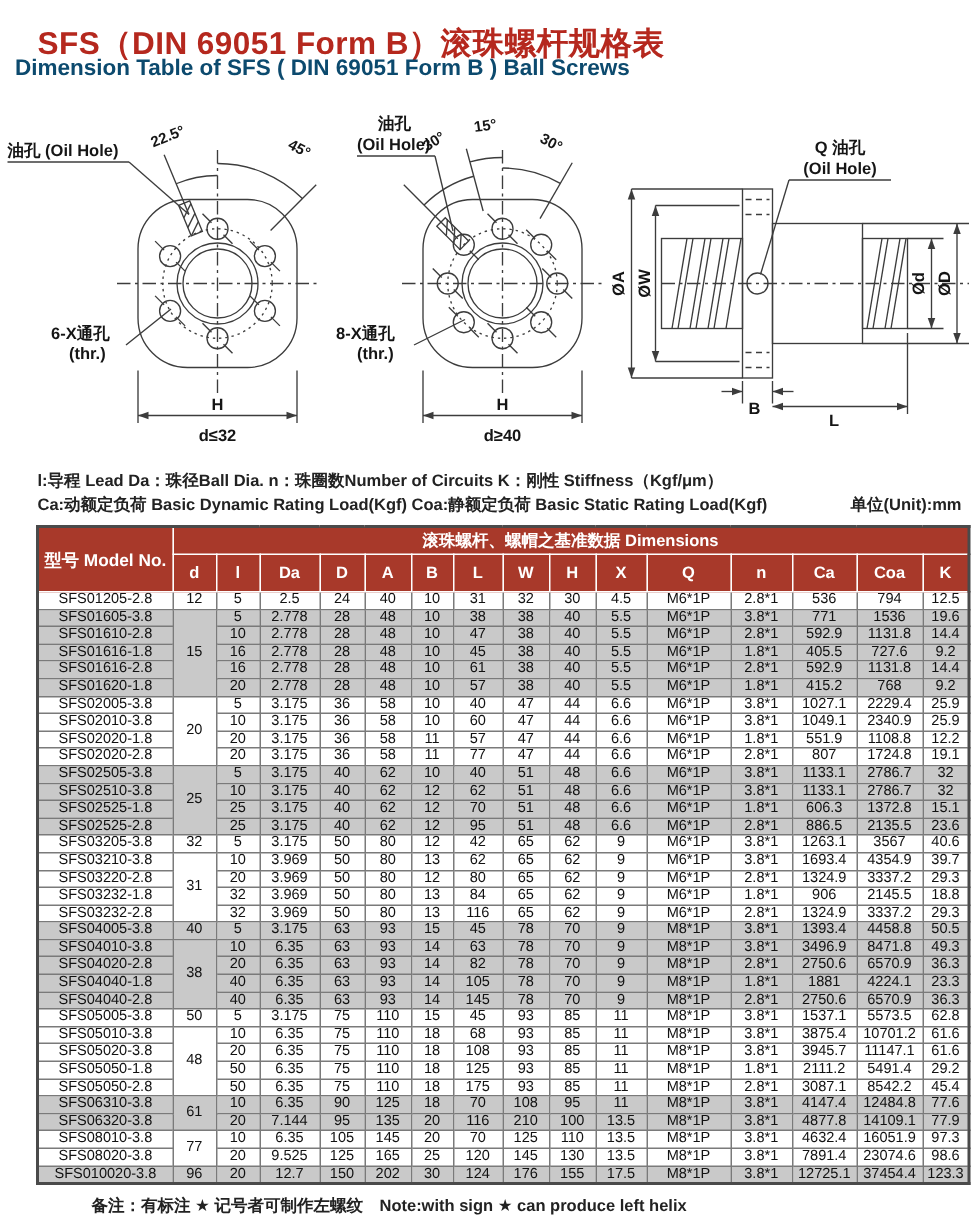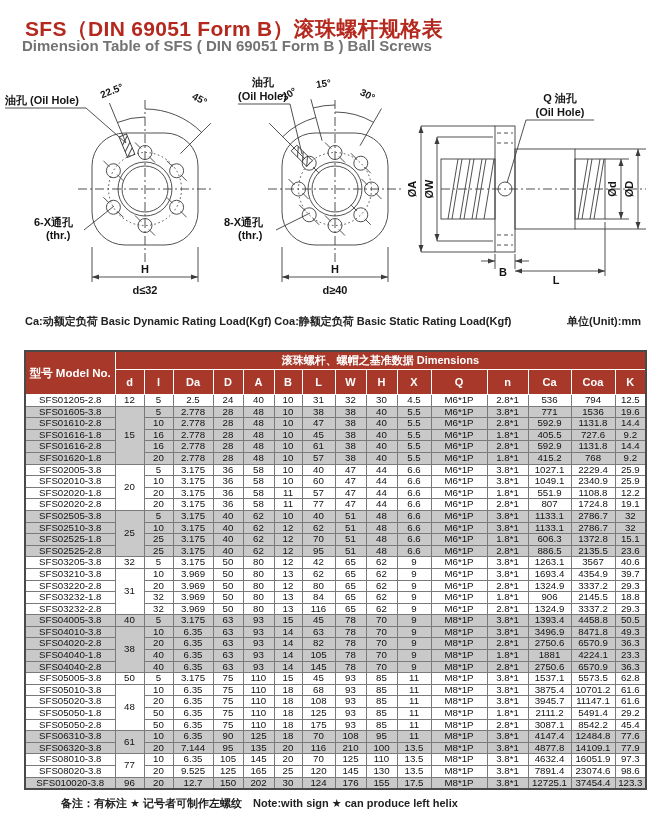--- a/index.html
+++ b/index.html
@@ -2,21 +2,21 @@
 <html style="--accent: #a8392a; --title: #b5281e; --shade: #c9c9c9;"><head>
 <meta charset="utf-8">
 <style>
   :root{ --accent:#a8392a; --title:#b5281e; --shade:#c9c9c9; }
   html,body{margin:0;padding:0;}
   body{
     width:650px;height:816px;position:relative;overflow:hidden;background:#ffffff;
     font-family:"Liberation Sans","DejaVu Sans",sans-serif;color:#151515;
   }
   .title{position:absolute;left:25px;top:15px;font-size:21px;font-weight:bold;color:var(--title);letter-spacing:.3px;}
-  .subtitle{position:absolute;left:22px;top:37px;font-size:15px;font-weight:bold;color:#737373;}
+  .subtitle{position:absolute;left:10px;top:37px;font-size:15px;font-weight:bold;color:#0c4a6e;}
   .drawings{position:absolute;left:0;top:70px;width:650px;height:240px;}
   svg .ln{stroke:#3c3c3c;stroke-width:.9;fill:none;}
   svg .dd{stroke-dasharray:9 3 2 3;}
   svg .dt{stroke-dasharray:1.6 2.6;}
   svg .dsh{stroke-dasharray:4 3;}
   svg .ar{fill:#3c3c3c;stroke:none;}
   svg text{font-family:"Liberation Sans","DejaVu Sans",sans-serif;}
   svg .cjk{font-size:11px;font-weight:bold;fill:#151515;}
   svg .ang{font-size:10px;font-weight:bold;fill:#151515;}
   svg .dim{font-size:11px;font-weight:bold;fill:#151515;}
@@ -212,20 +212,21 @@
     <line class="ln" x1="605" y1="152" x2="605" y2="206"></line>
     <line class="ln" x1="515" y1="201" x2="605" y2="201"></line>
     <polygon class="ar" points="515,201 522,198.5 522,203.5"></polygon>
     <polygon class="ar" points="605,201 598,198.5 598,203.5"></polygon>
     <text class="dim" x="556" y="214" text-anchor="middle">L</text>
   </g>
 </svg>
 </div>
 
 <div class="legend">
+  <div>l:导程 Lead  Da：珠径Ball Dia.   n：珠圈数Number of Circuits   K：刚性 Stiffness（Kgf/μm）</div>
   <div class="legend-line2">
     <span>Ca:动额定负荷 Basic Dynamic Rating Load(Kgf)   Coa:静额定负荷 Basic Static Rating Load(Kgf)</span>
     <span>单位(Unit):mm</span>
   </div>
 </div>
 
 <table class="spec">
   <colgroup>
     <col style="width:90px">
       <col style="width:29px">

